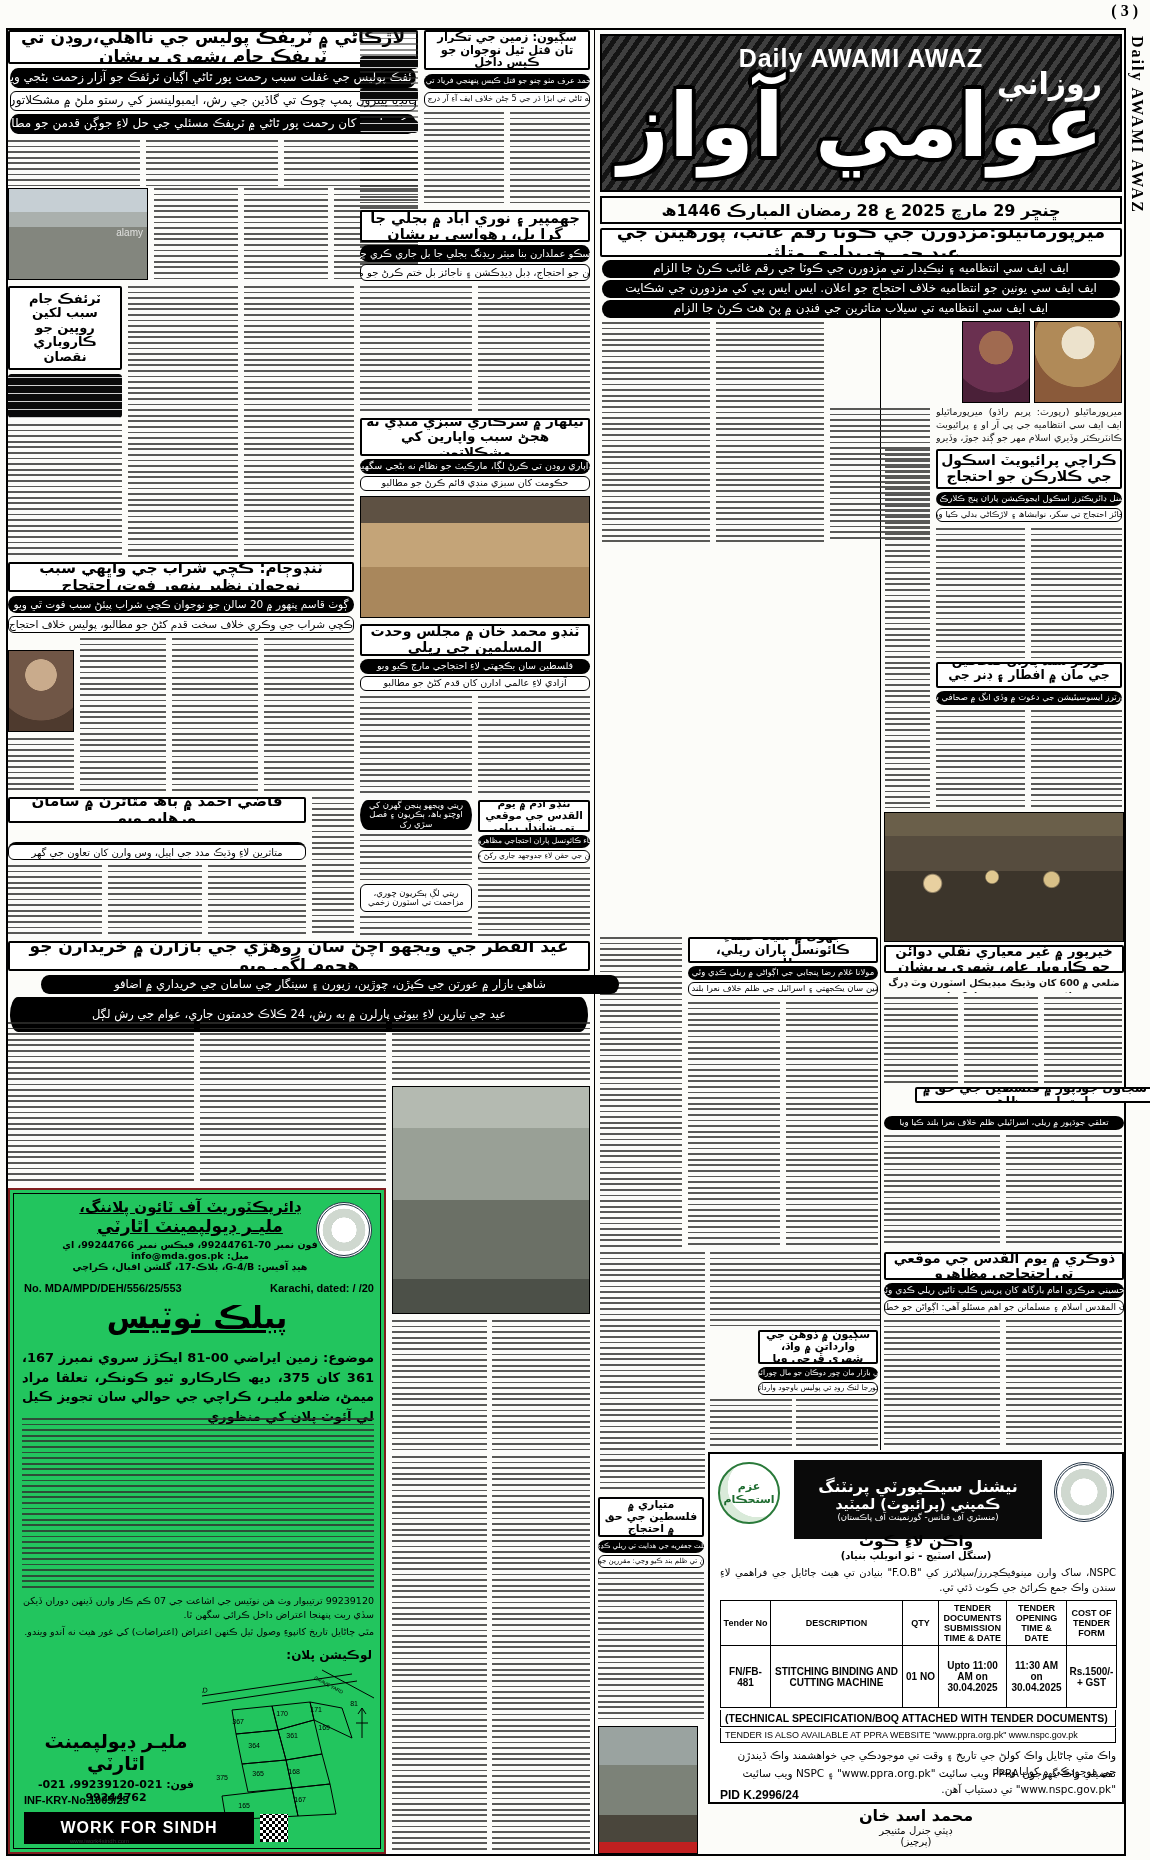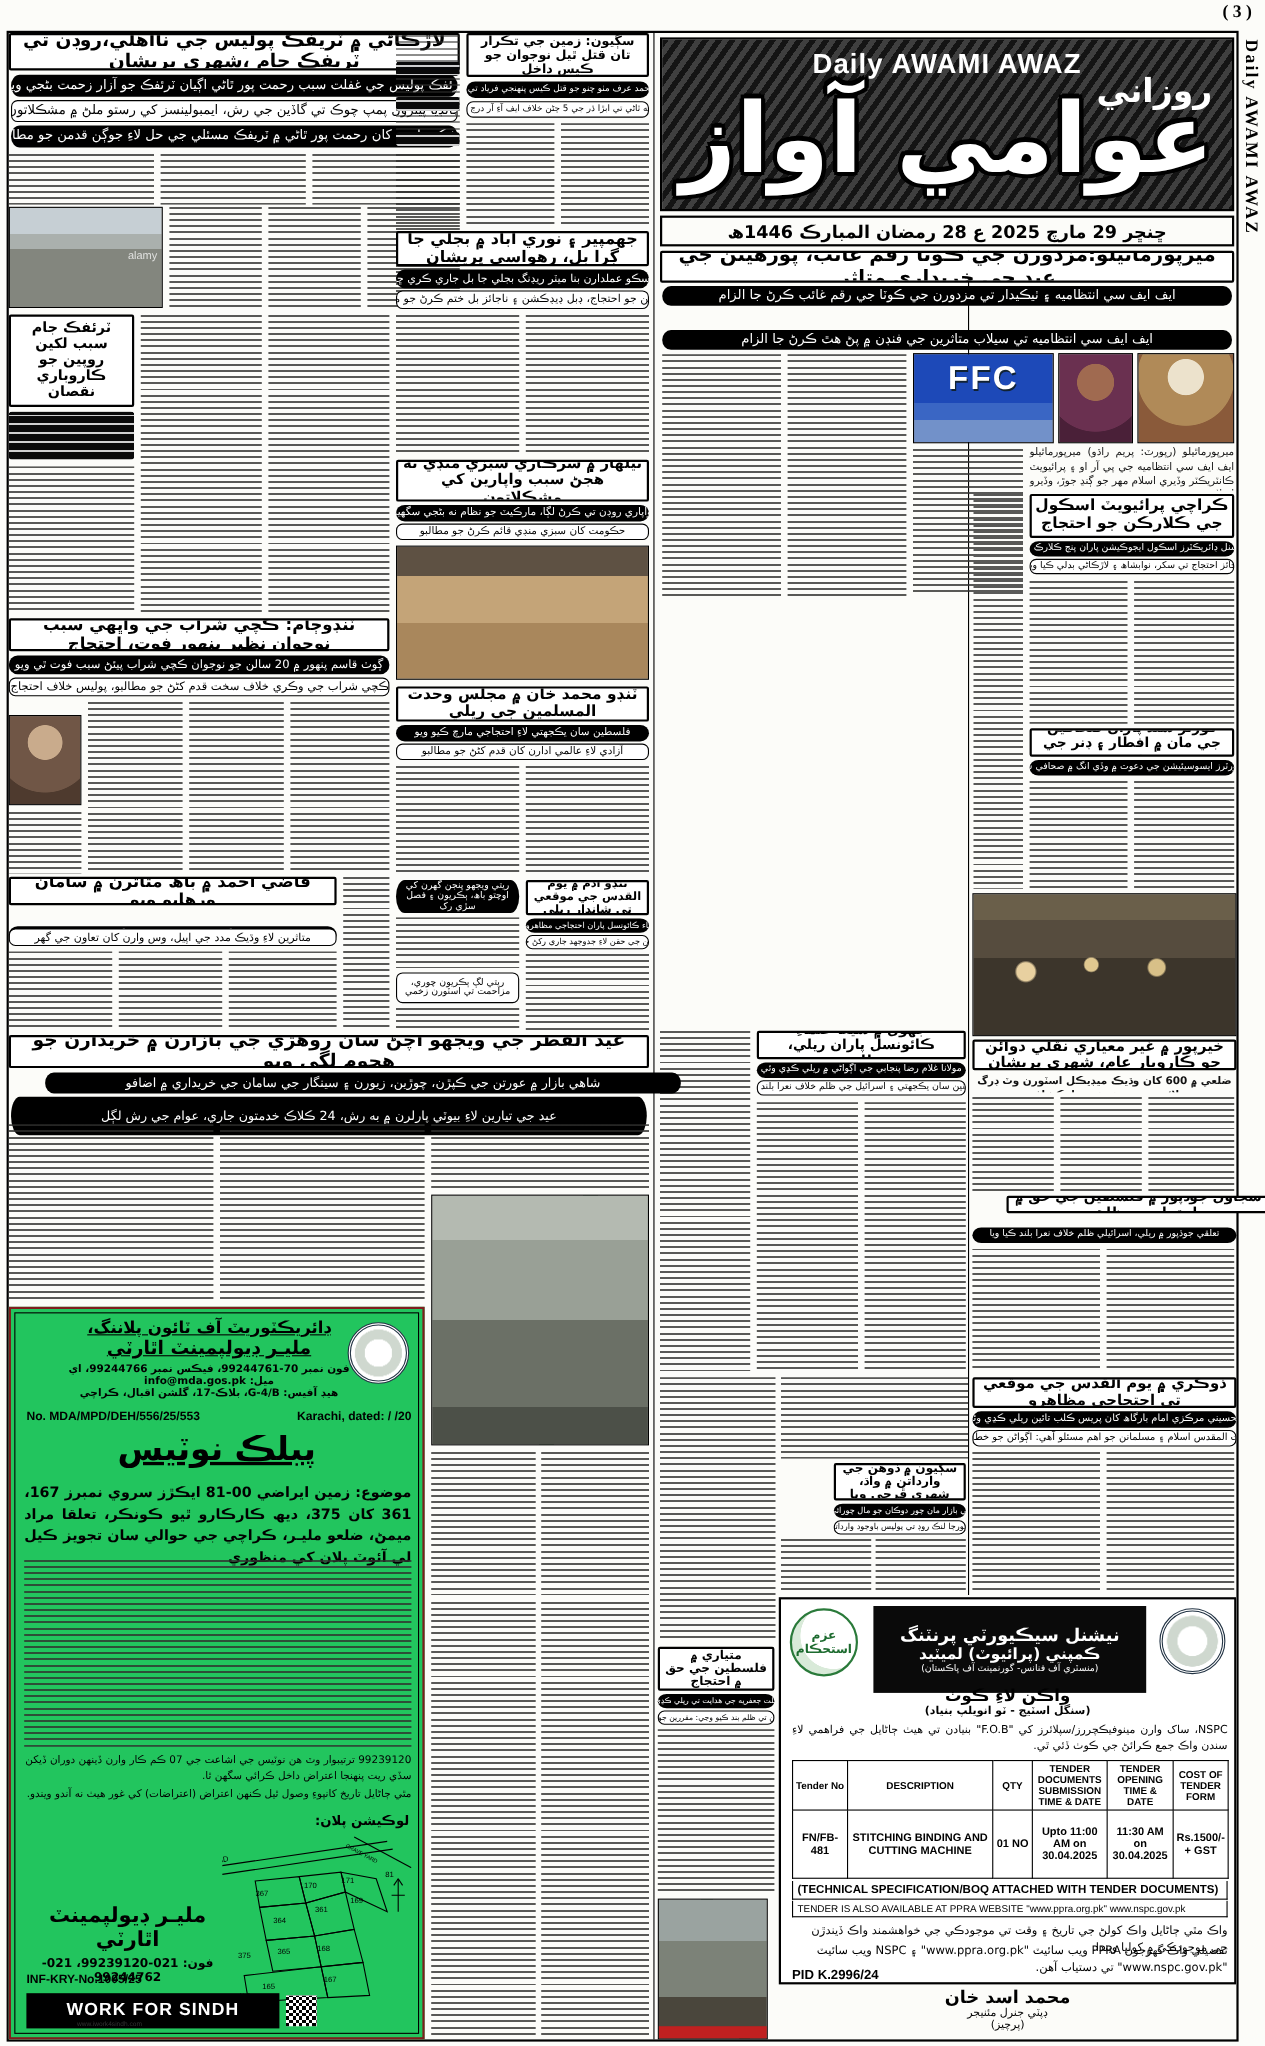--- a/index.html
+++ b/index.html
@@ -46,25 +46,23 @@
 
   <div id="masthead" class="abs" style="left:600px;top:34px;width:522px;height:158px;">
     <div id="brand-en" class="abs en" style="left:0;top:8px;width:100%;">Daily AWAMI AWAZ</div>
     <div id="rozani" class="abs" style="right:18px;top:30px;">روزاني</div>
     <div id="callig" class="abs" style="left:0;top:38px;width:100%;text-align:center;">عوامي آواز</div>
   </div>
   <div class="abs" style="left:600px;top:196px;width:522px;height:28px;border:2px solid #000;font-weight:bold;font-size:16px;display:flex;align-items:center;justify-content:center;direction:rtl;">ڇنڇر 29 مارچ 2025 ع 28 رمضان المبارڪ 1446ھ</div>
 
   <div class="abs hl" style="left:600px;top:228px;width:522px;height:29px;font-size:18px;">ميرپورماٿيلو:مزدورن جي ڪوٽا رقم غائب، پورهيتن جي عيد جي خريداري متاثر</div>
   <div class="abs sub" style="left:602px;top:260px;width:518px;height:18px;font-size:12px;">ايف ايف سي انتظاميه ۽ ٺيڪيدار تي مزدورن جي ڪوٽا جي رقم غائب ڪرڻ جا الزام</div>
+  <div class="abs sub" style="left:602px;top:280px;width:518px;height:18px;font-size:12px;">ايف ايف سي يونين جو انتظاميه خلاف احتجاج جو اعلان. ايس ايس پي کي مزدورن جي شڪايت</div>
   <div class="abs sub" style="left:602px;top:300px;width:518px;height:18px;font-size:12px;">ايف ايف سي انتظاميه تي سيلاب متاثرين جي فنڊن ۾ پڻ هٿ ڪرڻ جا الزام</div>
 
-  <div class="abs photo" style="left:830px;top:321px;width:128px;height:82px;background:linear-gradient(180deg,#1d49b8 0 55%,#3a66c4 55% 75%,#7291c9 75%);display:flex;align-items:flex-start;justify-content:center;">
-    <span class="en" style="color:#fff;font-weight:bold;font-size:30px;letter-spacing:2px;margin-top:6px;text-shadow:1px 1px 0 #123;">FFC</span>
-  </div>
   <div class="abs photo" style="left:962px;top:321px;width:68px;height:82px;background:radial-gradient(circle at 50% 32%,#a06a50 0 26%,#6a3050 27% 70%,#4a2038 71%);"></div>
   <div class="abs photo" style="left:1034px;top:321px;width:88px;height:82px;background:radial-gradient(circle at 50% 26%,#ece2cc 0 22%,#b08a58 23% 60%,#8a5a3a 61%);"></div>
 
   <div class="abs sim" style="left:602px;top:322px;width:108px;height:220px;"></div>
   <div class="abs sim" style="left:716px;top:322px;width:108px;height:220px;"></div>
   <div class="abs sim" style="left:830px;top:408px;width:100px;height:134px;"></div>
   <div class="abs lead" style="left:936px;top:406px;width:186px;height:40px;">ميرپورماٿيلو (رپورٽ: پريم راڌو) ميرپورماٿيلو ايف ايف سي انتظاميه جي پي آر او ۽ پرائيويٽ ڪانٽريڪٽر وڏيري اسلام مهر جو ڳنڍ جوڙ، وڏيرو اسلام مهر</div>
 
   <div class="abs hl" style="left:936px;top:449px;width:186px;height:40px;font-size:14px;">ڪراچي پرائيويٽ اسڪول جي ڪلارڪن جو احتجاج</div>
   <div class="abs sub" style="left:936px;top:492px;width:186px;height:14px;font-size:8.5px;">ايڊيشنل ڊائريڪٽرز اسڪول ايجوڪيشن پاران پنج ڪلارڪ بدلي</div>

